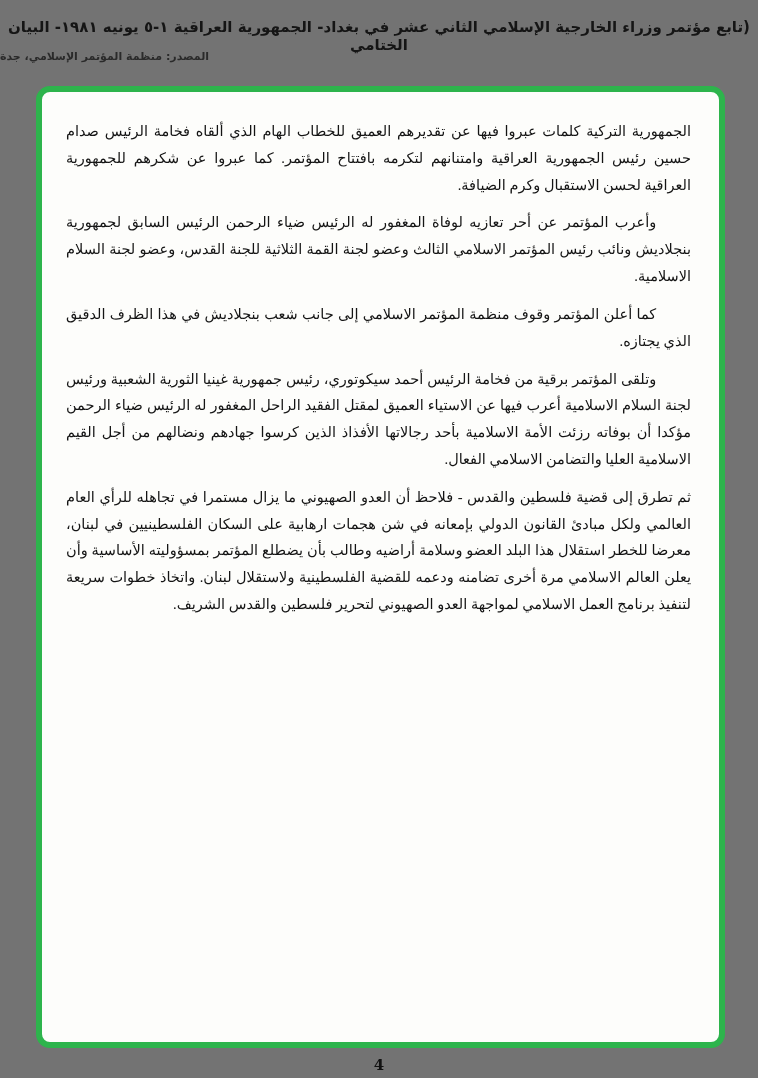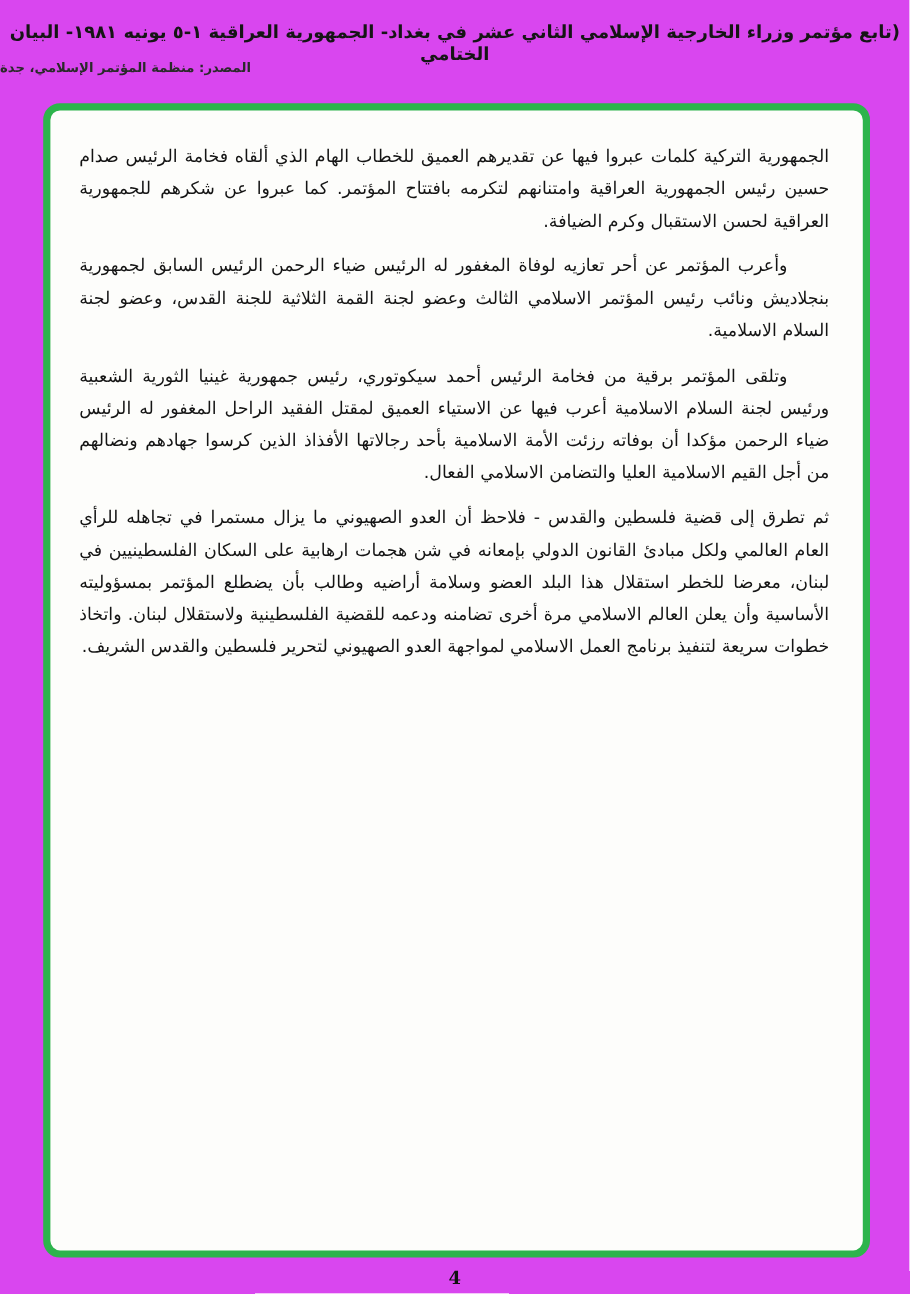--- a/index.html
+++ b/index.html
@@ -3,21 +3,21 @@
 <meta charset="utf-8">
 <style>
   * { margin:0; padding:0; box-sizing:border-box; }
   html,body { background:#ffffff; }
   body {
     width:758px; height:1078px;
     font-family:"DejaVu Sans", sans-serif;
     position:relative;
     overflow:hidden;
   }
-  .sheet { position:absolute; inset:0; background:#d946ef; }
+  .sheet { position:absolute; inset:0; background:#737373; }
 
   .doc-header {
     position:absolute; top:18px; left:0; right:0;
     text-align:center;
     font-weight:bold;
     font-size:15px;
     color:#151515;
     letter-spacing:0;
     direction:rtl;
   }
@@ -40,21 +40,21 @@
     overflow:hidden;
   }
 
   .doc-body {
     direction:rtl;
     text-align:justify;
     font-size:14.5px;
     line-height:1.85;
     color:#141414;
   }
-  .para { margin-bottom:11px; }
+  .para { margin-bottom:11px;font-family:Liberation Serif, serif; }
   .para.indent { text-indent:2.4em; }
   .para.faded { color:#5f5f5f; opacity:.85; filter:blur(.2px); }
 
   .page-number {
     position:absolute; bottom:4px; left:0; right:0;
     text-align:center;
     font-family:"DejaVu Serif", serif;
     font-size:15px;
     font-weight:bold;
     color:#111;
@@ -67,20 +67,21 @@
 
   <div class="doc-header">(تابع مؤتمر وزراء الخارجية الإسلامي الثاني عشر في بغداد- الجمهورية العراقية ١-٥ يونيه ١٩٨١- البيان الختامي</div>
 
   <div class="doc-source">المصدر: منظمة المؤتمر الإسلامي، جدة</div>
 
   <div class="green-frame" style="border-color: rgb(45, 180, 76);">
     <div class="doc-body">
 
     <p class="para">الجمهورية التركية كلمات عبروا فيها عن تقديرهم العميق للخطاب الهام الذي ألقاه فخامة الرئيس صدام حسين رئيس الجمهورية العراقية وامتنانهم لتكرمه بافتتاح المؤتمر. كما عبروا عن شكرهم للجمهورية العراقية لحسن الاستقبال وكرم الضيافة.</p>
         <p class="para indent">وأعرب المؤتمر عن أحر تعازيه لوفاة المغفور له الرئيس ضياء الرحمن الرئيس السابق لجمهورية بنجلاديش ونائب رئيس المؤتمر الاسلامي الثالث وعضو لجنة القمة الثلاثية للجنة القدس، وعضو لجنة السلام الاسلامية.</p>
+        <p class="para indent">كما أعلن المؤتمر وقوف منظمة المؤتمر الاسلامي إلى جانب شعب بنجلاديش في هذا الظرف الدقيق الذي يجتازه.</p>
         <p class="para indent">وتلقى المؤتمر برقية من فخامة الرئيس أحمد سيكوتوري، رئيس جمهورية غينيا الثورية الشعبية ورئيس لجنة السلام الاسلامية أعرب فيها عن الاستياء العميق لمقتل الفقيد الراحل المغفور له الرئيس ضياء الرحمن مؤكدا أن بوفاته رزئت الأمة الاسلامية بأحد رجالاتها الأفذاذ الذين كرسوا جهادهم ونضالهم من أجل القيم الاسلامية العليا والتضامن الاسلامي الفعال.</p>
         <p class="para">ثم تطرق إلى قضية فلسطين والقدس - فلاحظ أن العدو الصهيوني ما يزال مستمرا في تجاهله للرأي العام العالمي ولكل مبادئ القانون الدولي بإمعانه في شن هجمات ارهابية على السكان الفلسطينيين في لبنان، معرضا للخطر استقلال هذا البلد العضو وسلامة أراضيه وطالب بأن يضطلع المؤتمر بمسؤوليته الأساسية وأن يعلن العالم الاسلامي مرة أخرى تضامنه ودعمه للقضية الفلسطينية ولاستقلال لبنان. واتخاذ خطوات سريعة لتنفيذ برنامج العمل الاسلامي لمواجهة العدو الصهيوني لتحرير فلسطين والقدس الشريف.</p>
       </div>
   </div>
 
   <div class="page-number">4</div>
 
 </div>
 
 </body></html>

